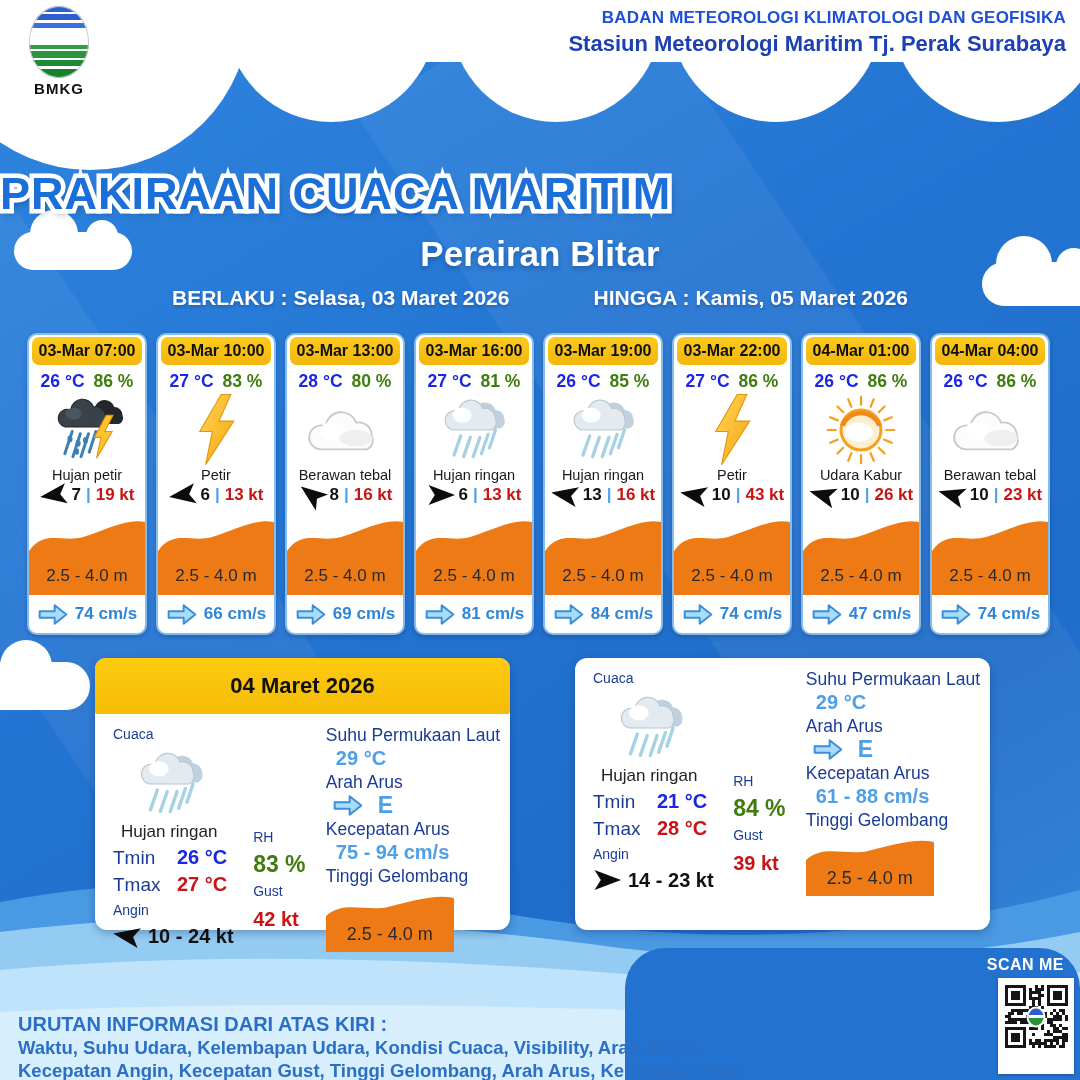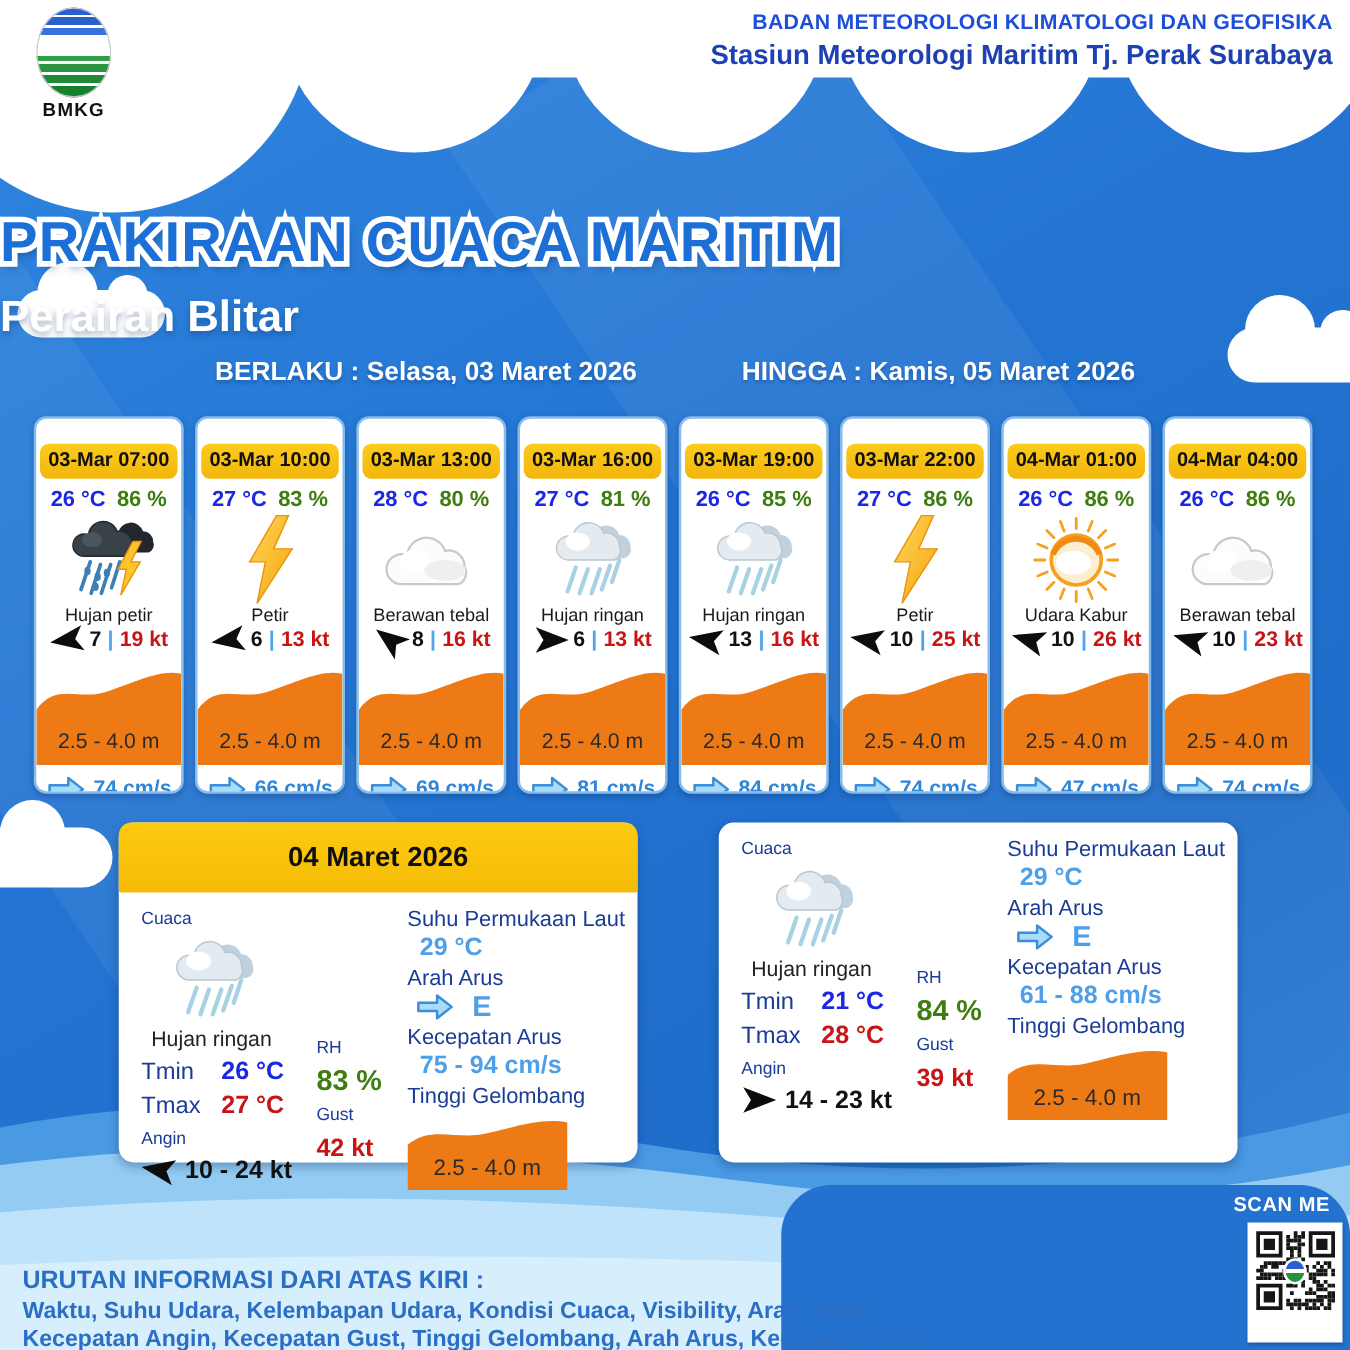--- a/index.html
+++ b/index.html
@@ -33,28 +33,28 @@
     box-shadow:inset 0 0 0 1px #c9c9c9}
   .logo-txt{font-size:15px;font-weight:800;color:#111;margin-top:2px;letter-spacing:1px}
   .org{position:absolute;top:8px;right:14px;text-align:right;z-index:4}
   .org1{font-size:17px;font-weight:700;color:#1d4ed8;letter-spacing:.2px}
   .org2{font-size:22px;font-weight:700;color:#1D40B2;margin-top:3px}
   
   .title-wrap{position:absolute;top:168px;left:0;right:0;z-index:2}
   .main-title{position:relative;display:inline-block;font-size:45px;font-weight:800;letter-spacing:1px}
   .main-title .stroke{position:absolute;left:0;top:0;color:#fff;-webkit-text-stroke:9px #fff;text-shadow:3px 5px 7px rgba(8,40,92,.5)}
   .main-title .fill{position:relative;color:#1C6FD6}
-  .sub{position:absolute;top:234px;left:0;right:0;text-align:left;font-size:35px;font-weight:800;color:#fff;text-shadow:0 3px 5px rgba(8,40,92,.35);z-index:2}
+  .sub{position:absolute;top:234px;left:0;right:0;text-align:center;font-size:35px;font-weight:800;color:#fff;text-shadow:0 3px 5px rgba(8,40,92,.35);z-index:2}
   .valid{position:absolute;top:286px;left:0;right:0;display:flex;justify-content:center;gap:84px;color:#fff;font-size:21px;z-index:2;text-shadow:0 2px 3px rgba(8,40,92,.3)}
   .valid b{font-weight:800}
   .valid span{font-weight:600;margin-left:6px}
   
   .cards{position:absolute;left:27px;top:333px;width:1026px;display:flex;gap:9px;z-index:5}
   .fcard{width:120px;height:302px;background:#fff;border:2px solid #85BCE9;border-radius:10px;box-sizing:border-box;display:flex;flex-direction:column;align-items:center;overflow:hidden;box-shadow:0 2px 5px rgba(0,30,80,.25)}
-  .ftime{background:linear-gradient(#FCCB1C,#F2B60C);width:110px;margin-top:20px;border-radius:7px;font-weight:800;font-size:16px;text-align:center;padding:5px 0;color:#101010;flex:none;white-space:nowrap}
+  .ftime{background:linear-gradient(#FCCB1C,#F2B60C);width:110px;margin-top:2px;border-radius:7px;font-weight:800;font-size:16px;text-align:center;padding:5px 0;color:#101010;flex:none;white-space:nowrap}
   .temp-row{display:flex;gap:9px;margin-top:6px;font-weight:800;font-size:17.5px;flex:none;white-space:nowrap}
   .t-temp{color:#1B26E6}.t-rh{color:#3E7D0E}
   .ficon{height:74px;width:92px;margin-top:1px;flex:none}
   .ficon svg{width:100%;height:100%}
   .fcond{font-size:14.5px;color:#1a1a1a;margin-top:0;white-space:nowrap;flex:none}
   .wind-row{display:flex;align-items:center;gap:4px;font-weight:800;font-size:17px;margin-top:auto;margin-bottom:7px;flex:none;white-space:nowrap}
   .w-dart{display:inline-block;width:28px;height:22px}
   .w-dart svg{width:100%;height:100%}
   .w-min{color:#111}.w-div{color:#4DA3EE;font-weight:700;margin:0 1px}.w-max{color:#C81414}
   .waveband{position:relative;width:100%;height:82px;flex:none}
@@ -365,21 +365,21 @@
           </defs>
           <polygon points="57,2 28,52 45,52 36,97 74,38 54,38 70,2" fill="url(#pg)" stroke="#E8930A" stroke-width="1.5"></polygon>
         </svg></div>
     <div class="fcond">Petir</div>
     <div class="wind-row">
       <span class="w-dart" style="transform: rotate(190deg);"><svg viewBox="0 0 36 28">
             <polygon points="36,14 2,1 10,14 2,27" fill="#0c0c0c"></polygon>
           </svg></span>
       <span class="w-min">10</span>
       <span class="w-div">|</span>
-      <span class="w-max">25 kt</span>
+      <span class="w-max">43 kt</span>
     </div>
     <div class="waveband">
       <svg viewBox="0 0 120 82" preserveAspectRatio="none">
           <path d="M0,38 C16,16 34,30 56,24 C82,16 102,5 120,9 L120,82 L0,82 Z" fill="#EE7A15"></path>
         </svg>
       <div class="wave-text">2.5 - 4.0 m</div>
     </div>
     <div class="cur-row">
       <span class="cur-arrow"><svg viewBox="0 0 38 30">
             <polygon points="3,11 21,11 21,4 35,15 21,26 21,19 3,19" fill="#A9DCF8" stroke="#3A8FD8" stroke-width="2.4" stroke-linejoin="round"></polygon>

